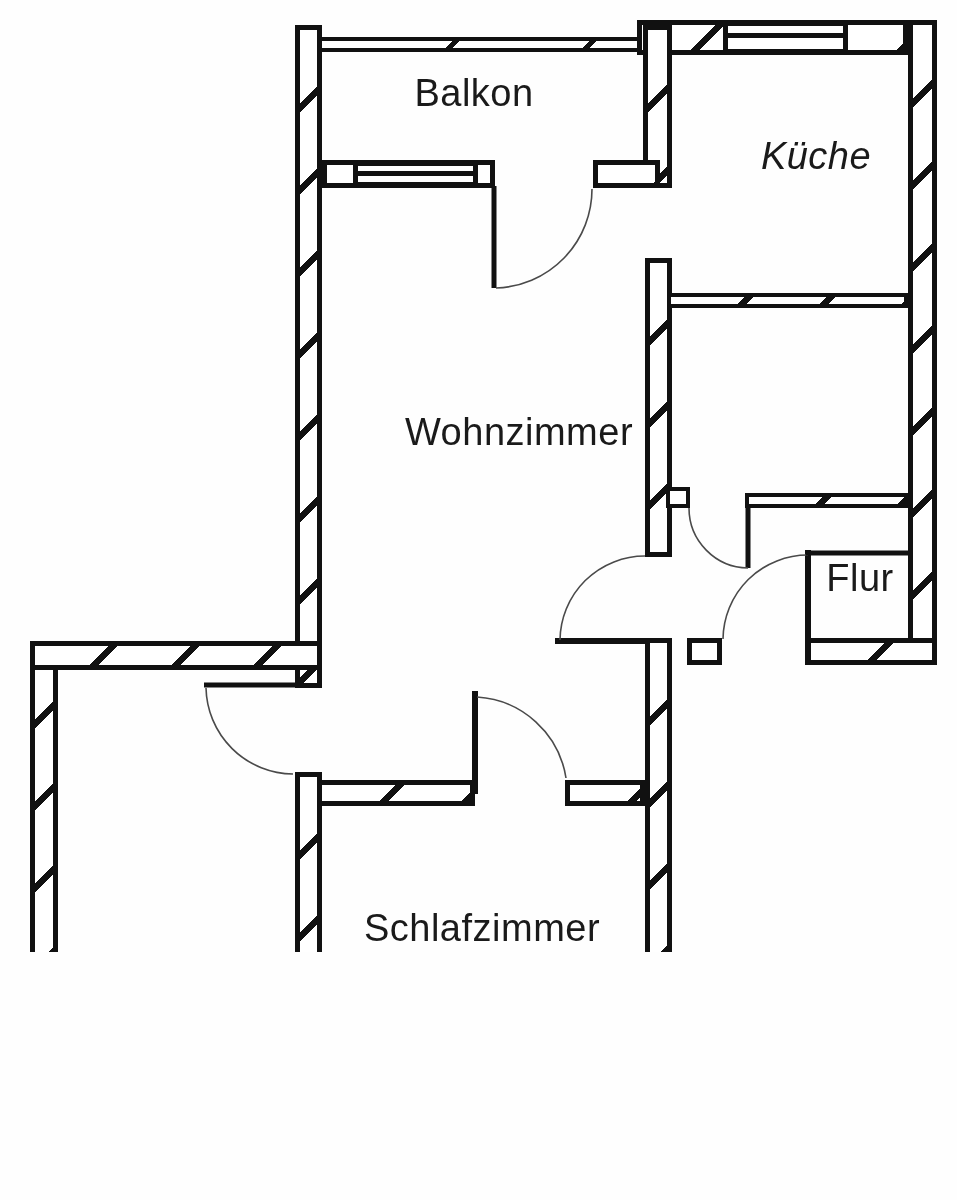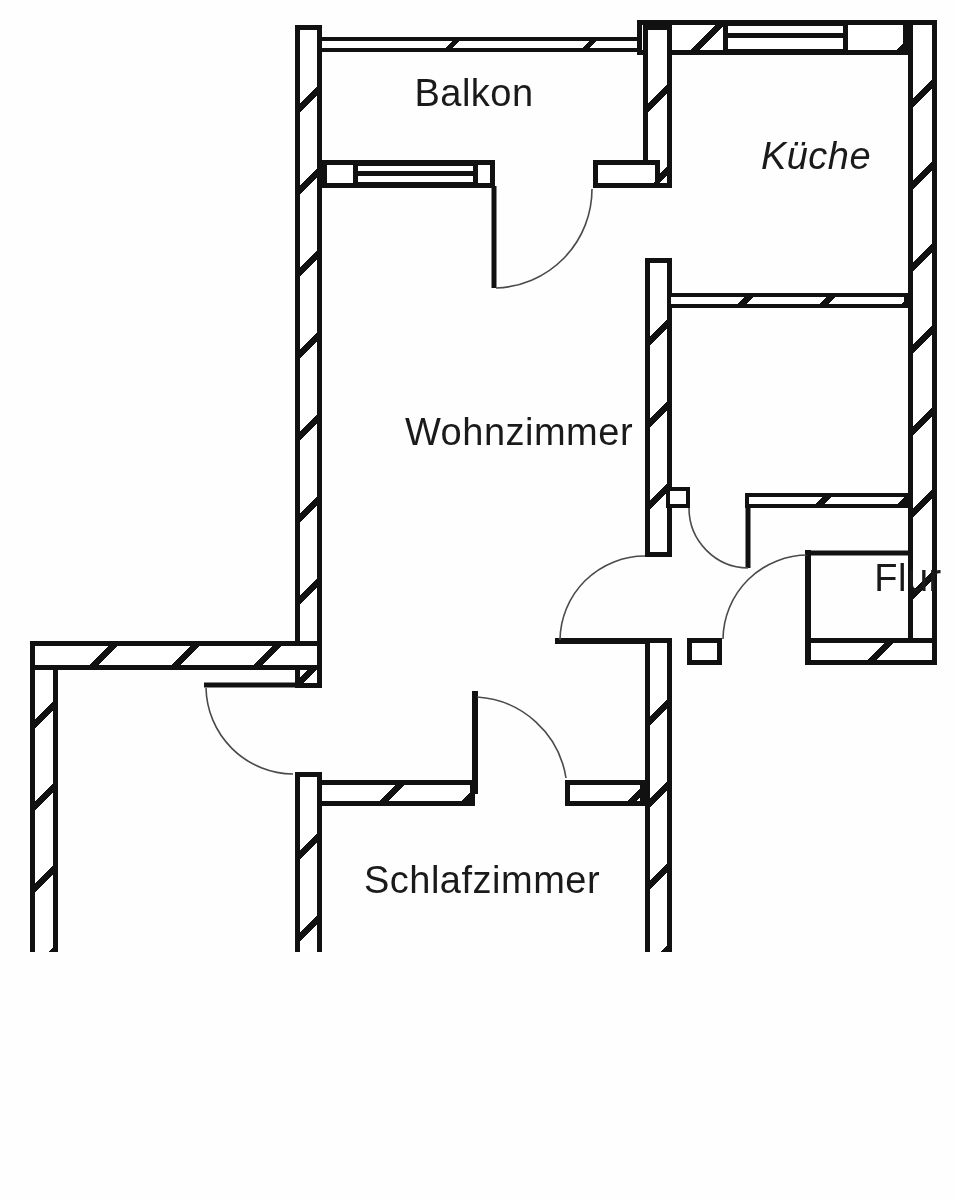--- a/index.html
+++ b/index.html
@@ -117,16 +117,16 @@
     <line class="leaf" x1="204" y1="685" x2="295" y2="685"></line>
     <path class="arc" d="M 206 688 A 88 88 0 0 0 293 774"></path>
 
     <line class="leaf6" x1="475" y1="691" x2="475" y2="794"></line>
     <path class="arc" d="M 477 697 A 96 96 0 0 1 566 778"></path>
   </svg>
 
   <div class="room-label" style="left:474px;top:93px;">Balkon</div>
   <div class="room-label" style="left:816px;top:156px;font-style:italic;">Küche</div>
   <div class="room-label" style="left:492px;top:432px;margin-left:27px;">Wohnzimmer</div>
-  <div class="room-label" style="left:908px;top:578px;">Flur</div>
-  <div class="room-label" style="left:482px;top:880px;">Schlafzimmer</div>
+  <div class="room-label" style="left:860px;top:578px;">Flur</div>
+  <div class="room-label" style="left:482px;top:928px;">Schlafzimmer</div>
 
 </div>
 
 </body></html>

